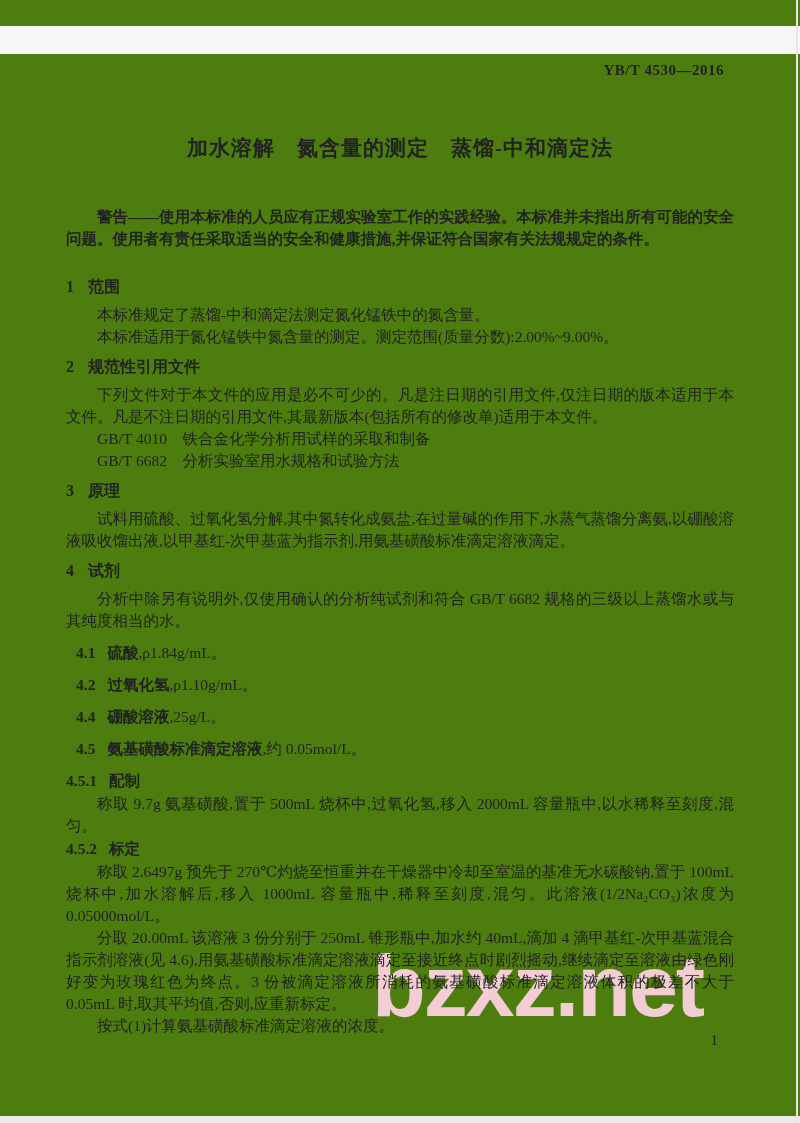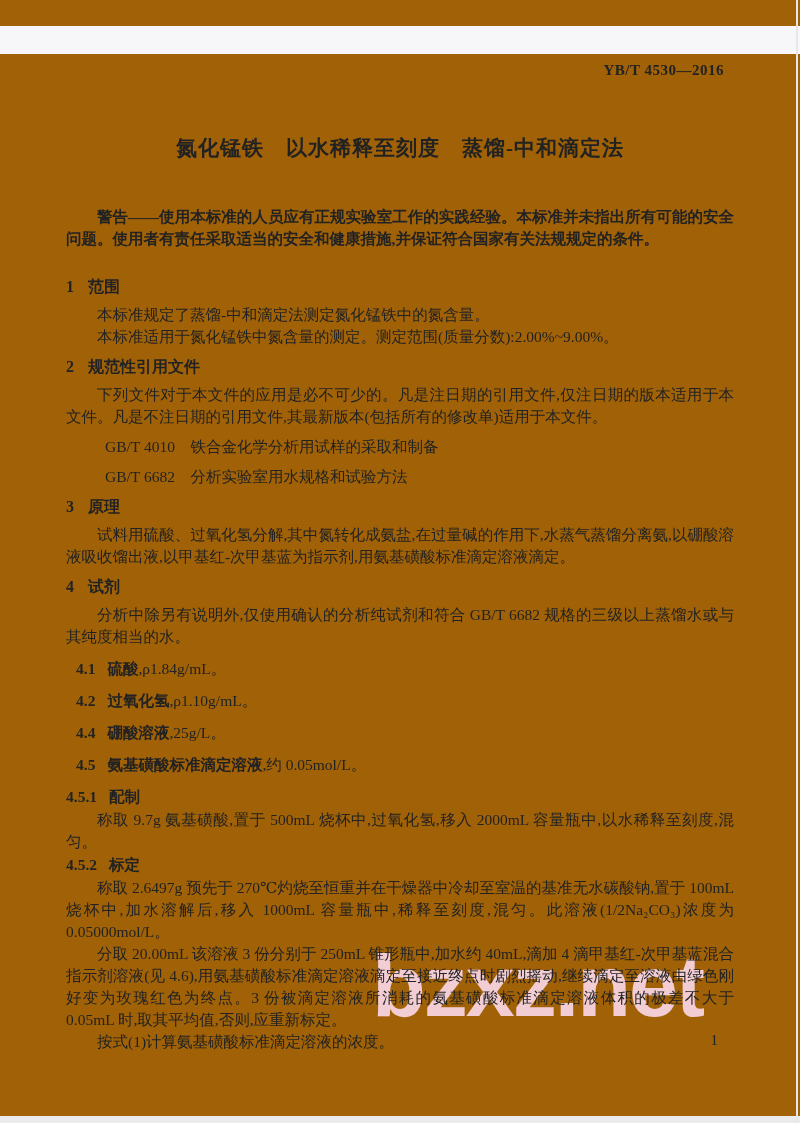--- a/index.html
+++ b/index.html
@@ -1,19 +1,19 @@
 <!DOCTYPE html>
 <html><head>
 <meta charset="utf-8">
 <style>
   html,body{margin:0;padding:0;background:#ffffff;}
   .page{
     position:relative;
     width:800px;height:1123px;
-    background:#a16207;
+    background:#4d7c0f;
     overflow:hidden;
     font-family:"Liberation Serif","DejaVu Serif",serif;
     color:#222222;
   }
   .scan-band-top{
     position:absolute;left:0;top:26px;width:800px;height:28px;
     background:#f7f7f9;pointer-events:none;
   }
   .scan-strip-bottom{
     position:absolute;left:0;bottom:0;width:800px;height:7px;
@@ -41,21 +41,21 @@
   .warning{font-weight:bold;text-indent:2em;margin:0 0 26px 0;}
   .sec-heading{
     font-weight:bold;font-size:16px;margin:8px 0 6px 0;
     display:flex;gap:14px;align-items:baseline;
   }
   .sub-heading{
     font-weight:bold;font-size:15.5px;margin:1px 0;
     display:flex;gap:12px;align-items:baseline;
   }
   .para{text-indent:2em;margin:0;}
-  .ref-line{text-indent:2em;margin:8px;}
+  .ref-line{text-indent:2em;margin:0;}
   .reagent{margin:10px;}
   .reagent .num{font-weight:bold;margin-right:12px;}
   .reagent .name{font-weight:bold;}
   .reagent .spec{font-weight:normal;}
   .watermark{
     position:absolute;left:372px;top:942px;
     font-family:"Liberation Sans","DejaVu Sans",sans-serif;
     font-weight:bold;font-size:88px;line-height:1;
     color:#f3cdd4;letter-spacing:-2px;z-index:0;
     user-select:none;
@@ -67,21 +67,21 @@
 </style>
 </head>
 <body>
 
 <div class="page">
 
   <div class="scan-band-top"></div>
 
   <div class="doc-number">YB/T 4530—2016</div>
 
-  <div class="doc-title">氮化锰铁　以水稀释至刻度　蒸馏-中和滴定法</div>
+  <div class="doc-title">加水溶解　氮含量的测定　蒸馏-中和滴定法</div>
 
   <div class="watermark">bzxz.net</div>
 
   <div class="content">
 
     <p class="warning">警告——使用本标准的人员应有正规实验室工作的实践经验。本标准并未指出所有可能的安全问题。使用者有责任采取适当的安全和健康措施,并保证符合国家有关法规规定的条件。</p>
 
     <div class="sec-heading">
       <span>1</span>
       <span>范围</span>

